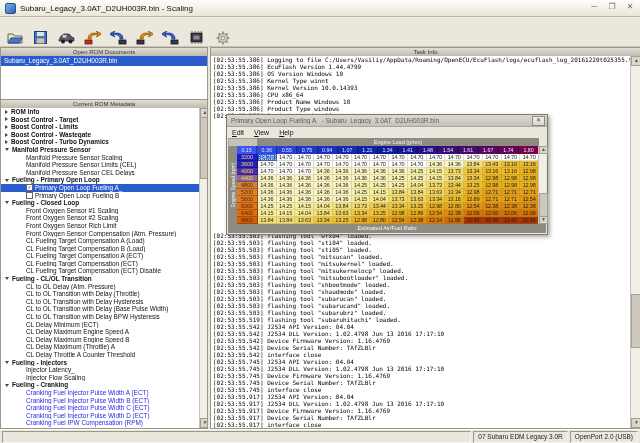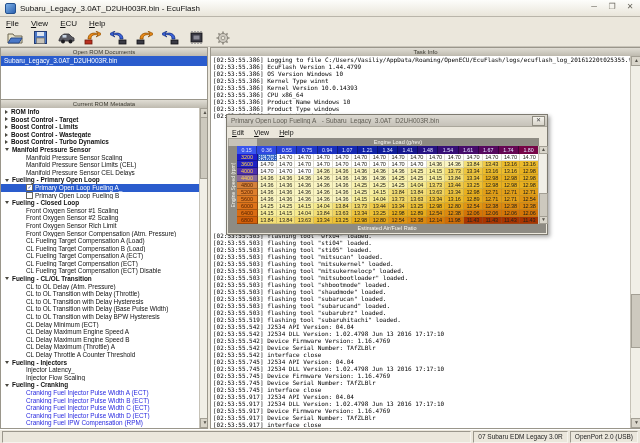--- a/index.html
+++ b/index.html
@@ -96,34 +96,28 @@
     color:#fff;opacity:.95;text-shadow:0 1px 2px rgba(0,0,0,.45);pointer-events:none;}
   #watermark .wtxt{font-size:21px;font-weight:bold;letter-spacing:.5px;}
 </style>
 </head>
 <body>
 
 <div id="app">
 
   <div id="titlebar">
     <div id="titleicon"></div>
-    <span>Subaru_Legacy_3.0AT_D2UH003R.bin - EcuFlash</span>
+    <span>Subaru_Legacy_3.0AT_D2UH003R.bin - Scaling</span>
     <div class="capbtns">
       <span class="capbtn">─</span>
       <span class="capbtn">❐</span>
       <span class="capbtn">✕</span>
     </div>
   </div>
 
-  <div id="menubar">
-    <span class="mi">File</span>
-    <span class="mi">View</span>
-    <span class="mi">ECU</span>
-    <span class="mi">Help</span>
-  </div>
 
   <div id="toolbar">
     <div class="tbtn">
         <span>
           <svg width="16" height="13">
             <path d="M1 3 l5 0 1.5 2 7.5 0 0 7 -14 0 z" fill="#e8e2c8" stroke="#6a6550" stroke-width="1"></path>
             <path d="M1 12 l3-5 11 0 -3 5 z" fill="#4a78c8" stroke="#2a4a88" stroke-width="1"></path>
           </svg>
         </span>
       </div>

